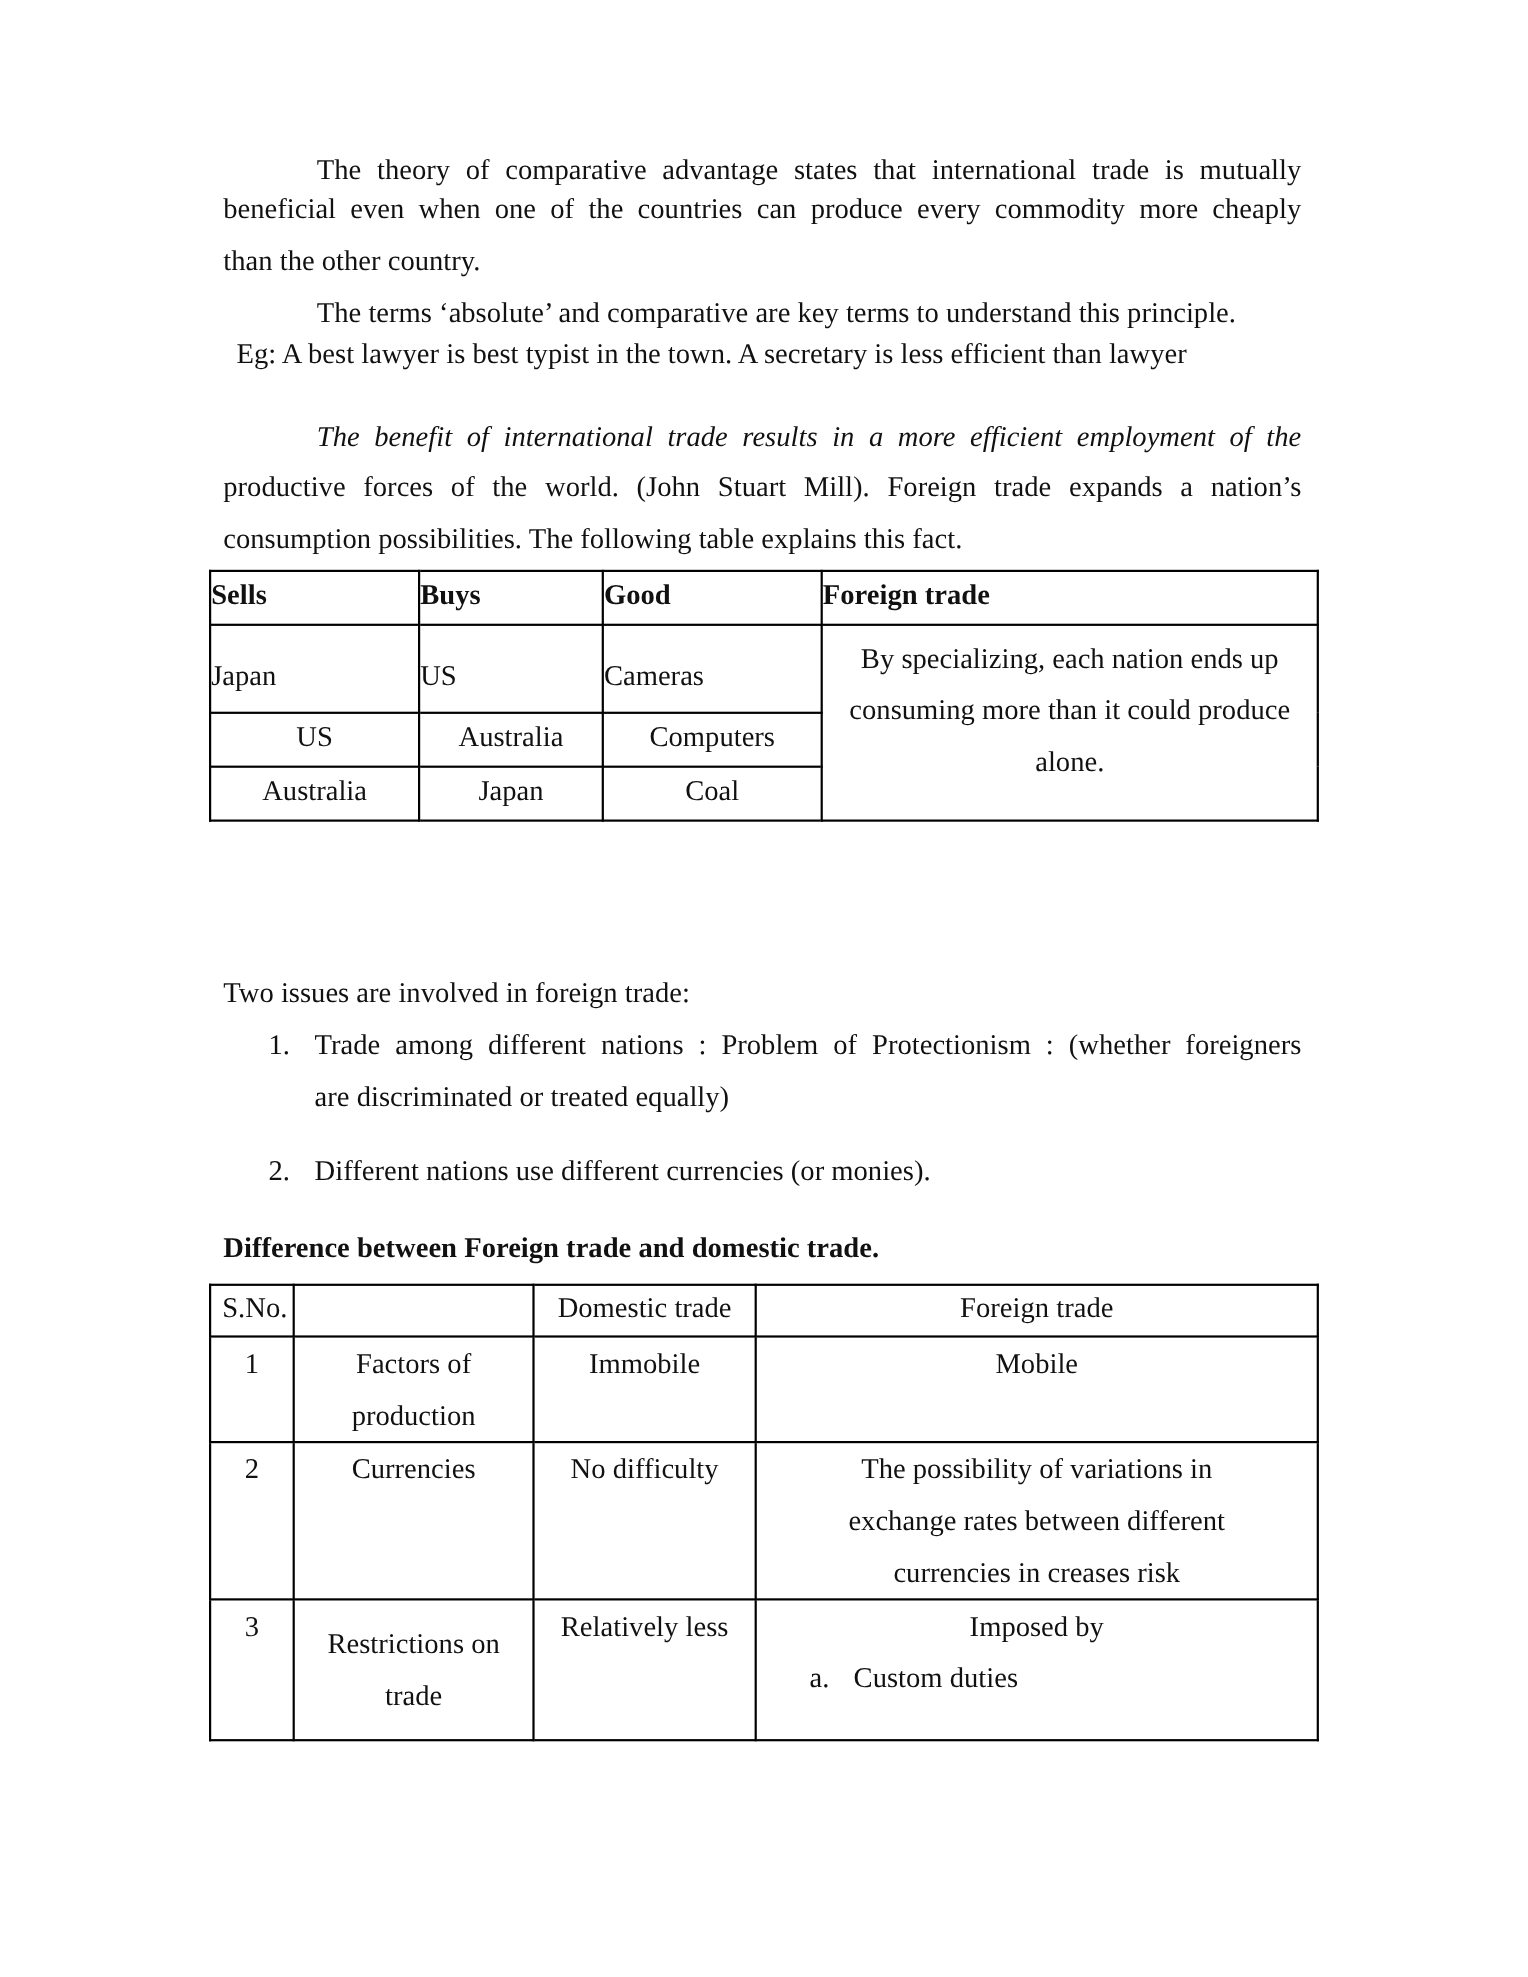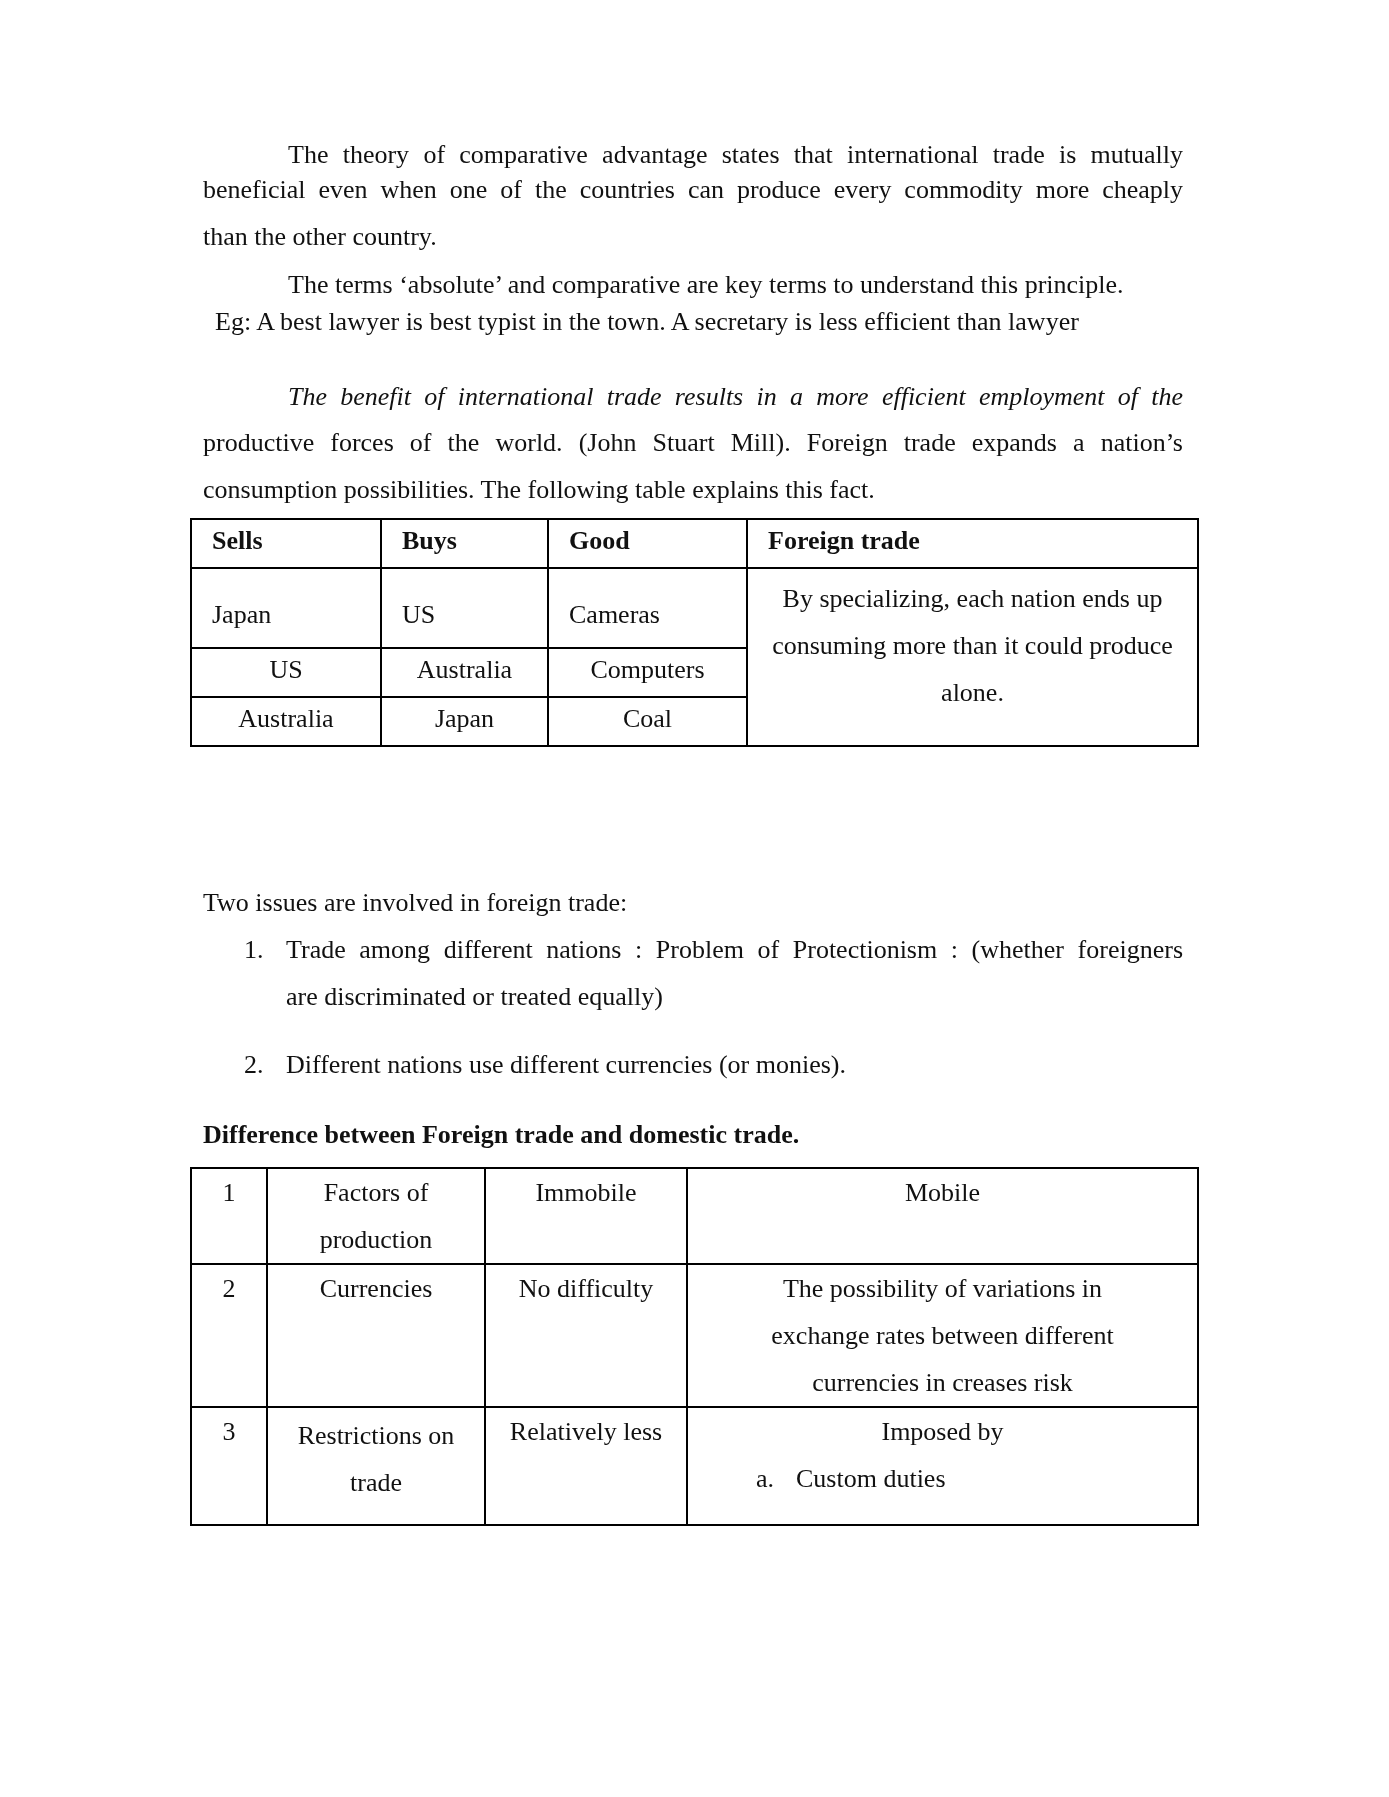--- a/index.html
+++ b/index.html
@@ -16,21 +16,21 @@
     position: absolute; left: 203px; width: 980px; line-height: 30px; height: 30px;
     text-align: justify; text-align-last: justify; white-space: nowrap;
   }
   .just.indent { left: 288px; width: 895px; }
   .bold { font-weight: bold; }
   table.grid {
     position: absolute; border-collapse: collapse; table-layout: fixed;
     font-size: 26px;
   }
   table.grid td {
-    border: 2.5px solid #000; padding: 0 20px; vertical-align: top;
+    border: 2.5px solid #000; padding: 0 0; vertical-align: top;
     box-sizing: border-box; line-height: 47px;
   }
   .c { text-align: center; }
   .l { text-align: left; }
 </style>
 </head>
 <body>
 
 <div class="just indent" style="top:140px;">The theory of comparative advantage states that international trade is mutually</div>
 <div class="just" style="top:175px;">beneficial even when one of the countries can produce every commodity more cheaply</div>
@@ -90,20 +90,26 @@
 <div class="line bold" style="top:1120px; left:203px;">Difference between Foreign trade and domestic trade.</div>
 
 <table class="grid" style="left:190px; top:1167px; width:1007px;">
   <colgroup>
     <col style="width:76px">
       <col style="width:218px">
       <col style="width:202px">
       <col style="width:511px">
   </colgroup>
   <tbody>
+      <tr style="height:47px;">
+    <td class="l" style="padding-left:10px; line-height:40px;">S.No.</td>
+    <td class="c" style="line-height:40px;"></td>
+    <td class="c" style="line-height:40px;">Domestic trade</td>
+    <td class="c" style="line-height:40px;">Foreign trade</td>
+  </tr>
   <tr style="height:96px;">
     <td class="c">1</td>
     <td class="c">
       <div>Factors of</div>
       <div>production</div>
     </td>
     <td class="c">Immobile</td>
     <td class="c">Mobile</td>
   </tr>
   <tr style="height:142px;">
@@ -111,21 +117,21 @@
     <td class="c">Currencies</td>
     <td class="c">No difficulty</td>
     <td class="c">
       <div>The possibility of variations in</div>
       <div>exchange rates between different</div>
       <div>currencies in creases risk</div>
     </td>
   </tr>
   <tr style="height:118px;">
     <td class="c">3</td>
-    <td class="c" style="padding:4px 6px;margin-left:16px;">Restrictions on trade</td>
+    <td class="c" style="padding:16px 6px;margin-left:16px;">Restrictions on trade</td>
     <td class="c">Relatively less</td>
     <td>
       <div class="c">Imposed by</div>
       <div style="padding-left:48px; white-space:nowrap;">
         <span style="display:inline-block; width:40px;">a.</span><span>Custom duties</span>
       </div>
     </td>
   </tr>
 </tbody>
   </table>

